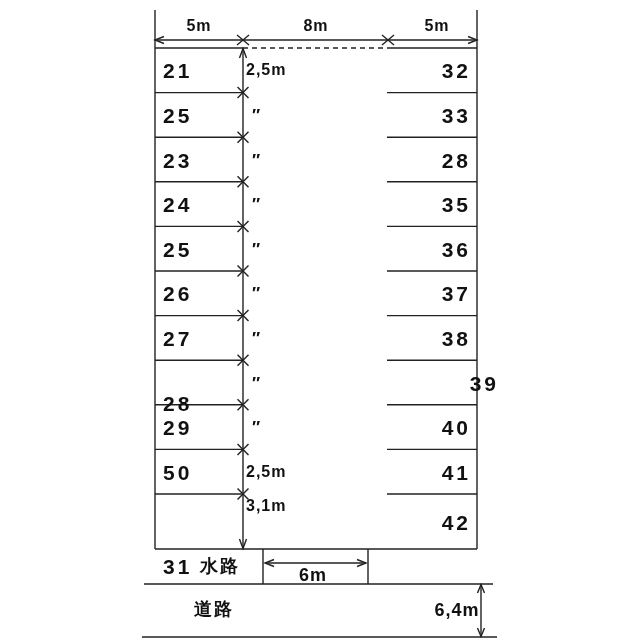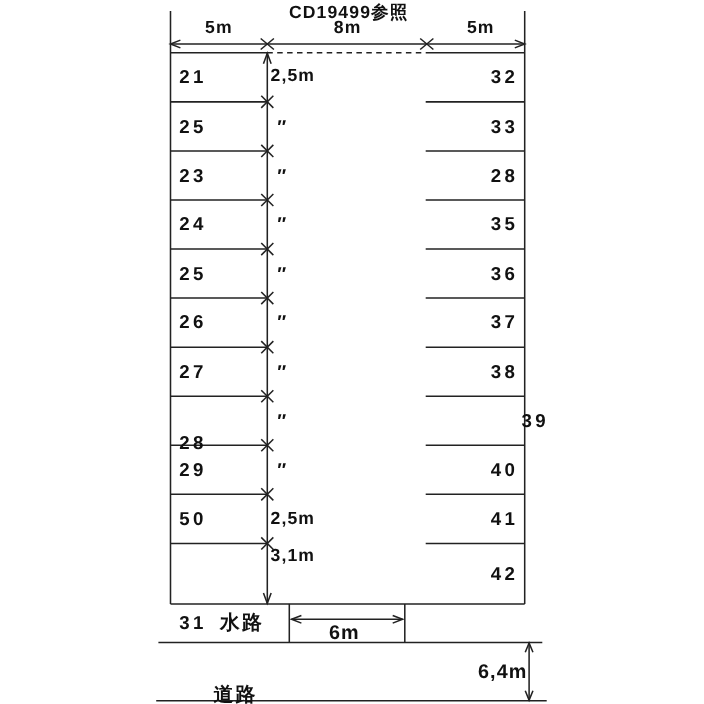--- a/index.html
+++ b/index.html
@@ -10,21 +10,21 @@
     overflow:hidden;
   }
   .plan-svg { position:absolute; left:0; top:0; color:var(--line); }
   .plan-svg line, .plan-svg polyline { stroke:currentColor; stroke-width:1.4; fill:none; }
   .abs { position:absolute; white-space:nowrap; font-weight:bold; color:var(--text); line-height:1; }
   .ctr  { transform:translate(-50%,-50%); }
   .vctr { transform:translateY(-50%); }
   .rvctr{ transform:translate(-100%,-50%); }
   .title { font-size:16px; letter-spacing:1px; }
   .dim   { font-size:16px; letter-spacing:1px; }
-  .num   { font-size:17px; letter-spacing:3px; }
+  .num   { font-size:21px; letter-spacing:3px; }
   .depth { font-size:16px; letter-spacing:1px; }
   .dit   { font-size:17px; letter-spacing:0; }
   .blabel{ font-size:18px; letter-spacing:2px; }
   .bdim  { font-size:18px; letter-spacing:1px; }
 </style>
 </head>
 <body>
 
 <div class="canvas">
 
@@ -111,27 +111,26 @@
         <line x1="387" y1="449.40000000000003" x2="477" y2="449.40000000000003"></line>
         <line x1="237.5" y1="443.90000000000003" x2="248.5" y2="454.90000000000003"></line>
         <line x1="237.5" y1="454.90000000000003" x2="248.5" y2="443.90000000000003"></line>
         <line x1="155" y1="494" x2="243" y2="494"></line>
         <line x1="387" y1="494" x2="477" y2="494"></line>
         <line x1="237.5" y1="488.5" x2="248.5" y2="499.5"></line>
         <line x1="237.5" y1="499.5" x2="248.5" y2="488.5"></line>
       </g>
   </svg>
 
-  <div class="abs ctr title" style="left:317px;top:12px">CD19499参照</div>
   <div class="abs ctr dim" style="left:199px;top:26px">5m</div>
   <div class="abs ctr dim" style="left:316px;top:26px">8m</div>
   <div class="abs ctr dim" style="left:437px;top:26px">5m</div>
   <div class="abs ctr blabel" style="left:220px;top:566px">水路</div>
   <div class="abs ctr bdim" style="left:313px;top:575px">6m</div>
-  <div class="abs ctr blabel" style="left:214px;top:631px">道路</div>
+  <div class="abs ctr blabel" style="left:214px;top:609px">道路</div>
   <div class="abs ctr bdim" style="left:457px;top:610px">6,4m</div>
 
   <div id="stall-layer">
       <div class="abs vctr num" style="left: 163px; top: 70.3px;">21</div>
       <div class="abs vctr depth" style="left: 246px; top: 70.3px;">2,5m</div>
       <div class="abs vctr num" style="left: 163px; top: 114.9px;">25</div>
       <div class="abs vctr dit" style="left: 252px; top: 114.9px;">″</div>
       <div class="abs vctr num" style="left: 163px; top: 159.5px;">23</div>
       <div class="abs vctr dit" style="left: 252px; top: 159.5px;">″</div>
       <div class="abs vctr num" style="left: 163px; top: 204.1px;">24</div>

